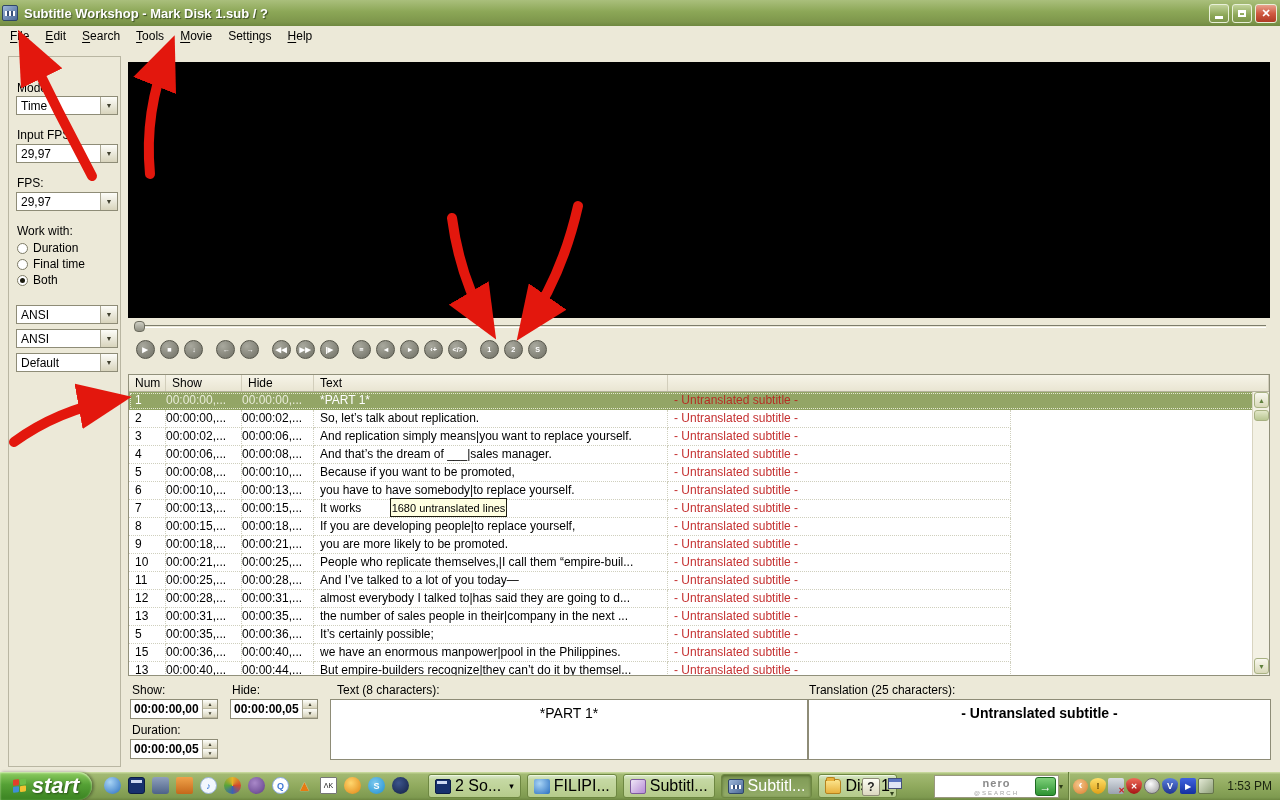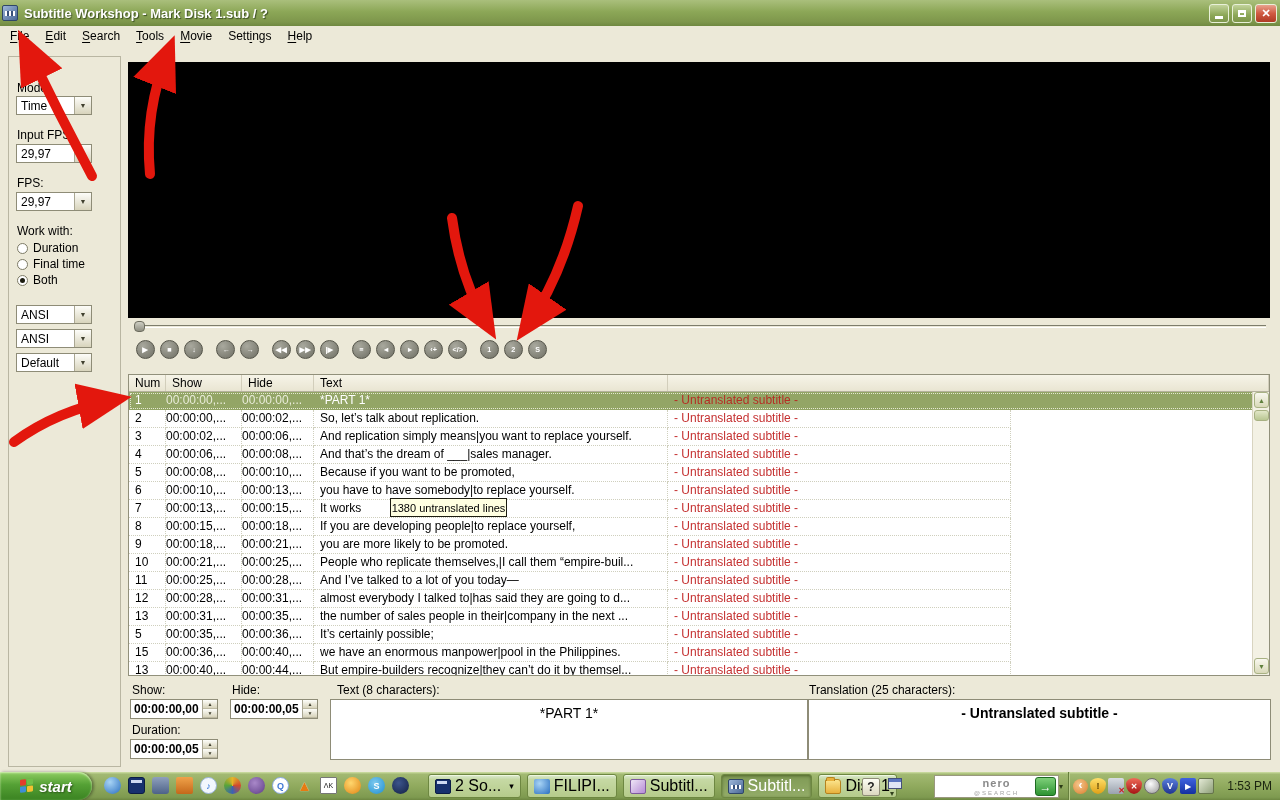--- a/index.html
+++ b/index.html
@@ -18,21 +18,21 @@
   .winbtn .minbar{width:8px;height:3px;background:#fff;margin-top:8px}
   .winbtn .restsq{width:8px;height:7px;border:2px solid #fff;border-top-width:3px}
   .winbtn.close{background:linear-gradient(180deg,#e8a38e,#d05a42 50%,#b03a24);width:22px}
   
   .menubar{position:absolute;left:0;top:26px;width:1280px;height:20px;display:flex;align-items:center;padding-left:2px;background:#ece9d8}
   .mi{padding:2px 8px;white-space:nowrap}
   .mi u{text-underline-offset:2px}
   
   .sidebar{position:absolute;left:8px;top:56px;width:113px;height:711px;border:1px solid #b9b6a2;background:#ece9d8}
   .lbl{position:absolute;left:8px;white-space:nowrap}
-  .select{position:absolute;left:7px;width:76px;height:19px;background:#fff;border:1px solid #8e8c77;display:flex;align-items:center}
+  .select{position:absolute;left:7px;width:102px;height:19px;background:#fff;border:1px solid #8e8c77;display:flex;align-items:center}
   .selval{flex:1;padding-left:4px;white-space:nowrap;overflow:hidden}
   .selbtn{width:17px;height:100%;background:linear-gradient(180deg,#fdfdf9,#d8d4bc);border-left:1px solid #aaa793;display:flex;align-items:center;justify-content:center;font-size:7px;color:#40402f}
   .radiorow{display:flex;align-items:center;height:16px;margin:0 0 0 8px}
   .rdot{width:11px;height:11px;border-radius:50%;border:1px solid #7d7b66;background:#fff;margin-right:5px;position:relative}
   .rdot.on::after{content:"";position:absolute;left:2px;top:2px;width:5px;height:5px;border-radius:50%;background:#1c1c10}
   
   .video{position:absolute;left:128px;top:62px;width:1142px;height:256px;background:#000}
   .seek{position:absolute;left:134px;top:320px;width:1134px;height:13px}
   .seek .groove{position:absolute;left:4px;top:5px;right:2px;height:3px;border-top:1px solid #7d7d6c;border-bottom:1px solid #fff}
   .seek .thumb{position:absolute;left:0;top:1px;width:11px;height:11px;border-radius:4px;background:linear-gradient(180deg,#cfcfc4,#8f8f82);border:1px solid #6c6c5e;z-index:2}
@@ -68,21 +68,21 @@
   .spin{position:absolute;width:88px;height:20px;background:#fff;border:1px solid #8e8c77;display:flex}
   .spin .v{flex:1;font-weight:bold;font-size:12px;line-height:18px;padding-left:3px;overflow:hidden;white-space:nowrap}
   .spin .arr{width:15px;border-left:1px solid #aaa793;display:flex;flex-direction:column}
   .spin .arr span{flex:1;background:linear-gradient(180deg,#fdfdf9,#d8d4bc);border-bottom:1px solid #bdb9a2;font-size:5px;line-height:8px;text-align:center;color:#40402f}
   .editbox{position:absolute;background:#fff;border:1px solid #8e8c77;text-align:center;padding-top:5px;font-size:14px;overflow:hidden}
   
   .taskbar{position:absolute;left:0;top:772px;width:1280px;height:28px;
     background:linear-gradient(180deg,#cfdfa6 0%,#a2b972 8%,#90aa5e 50%,#7e9a50 90%,#6d8741 100%);display:flex;align-items:center}
   .startbtn{position:absolute;left:0;top:0;height:28px;width:92px;border-radius:0 14px 14px 0;
     background:linear-gradient(180deg,#8fce62 0%,#55a135 45%,#3f8825 90%);box-shadow:inset 0 1px 2px #d6f0b8,2px 0 3px rgba(0,0,0,.35);
-    display:flex;align-items:center;justify-content:center;color:#fff;font-weight:bold;font-style:italic;font-size:15px;text-shadow:1px 1px 2px #2a5217}
+    display:flex;align-items:center;justify-content:center;color:#fff;font-weight:bold;font-style:italic;font-size:22px;text-shadow:1px 1px 2px #2a5217}
   .flag{width:14px;height:14px;display:grid;grid-template-columns:6px 6px;grid-template-rows:6px 6px;gap:1px;margin-right:5px;transform:skewY(-6deg)}
   .flag i{border-radius:1px}
   .flag i:nth-child(1){background:#e33e2b}.flag i:nth-child(2){background:#6fbf49}
   .flag i:nth-child(3){background:#3f8fd6}.flag i:nth-child(4){background:#f2c231}
   .qlwrap{position:absolute;left:104px;top:5px;display:flex;gap:7px;align-items:center}
   .qli{width:17px;height:17px;border-radius:3px;display:inline-flex;align-items:center;justify-content:center;font-size:9px;color:#fff;position:relative}
   .browser-icon,.ie-globe-icon{background:radial-gradient(circle at 35% 30%,#a8d4f5,#2a6fc0);border-radius:50%}
   .show-desktop-icon{background:#17306e;border:1px solid #0b1c44}
   .show-desktop-icon::after{content:"";position:absolute;left:2px;top:2px;width:11px;height:3px;background:#cfd9f2}
   .media-file-icon{background:linear-gradient(180deg,#8fa0bd,#4d6288)}
@@ -408,21 +408,21 @@
         <span class="cell c-tr tred">- Untranslated subtitle -</span>
         <span class="cell c-fill"></span>
       </div>
     </div>
   <div class="vscroll">
     <div class="sb-btn up">▲</div>
     <div class="sb-thumb"></div>
     <div class="sb-btn down">▼</div>
   </div>
 </div>
-<div class="tooltip">1380 untranslated lines</div>
+<div class="tooltip">1680 untranslated lines</div>
 
 <div class="abs lbl" style="left:132px;top:683px">Show:</div>
 <div class="spin" style="left:130px;top:699px">
   <span class="v">00:00:00,00</span>
   <span class="arr">
       <span>▲</span>
       <span>▼</span>
     </span>
 </div>
 <div class="abs lbl" style="left:232px;top:683px">Hide:</div>

